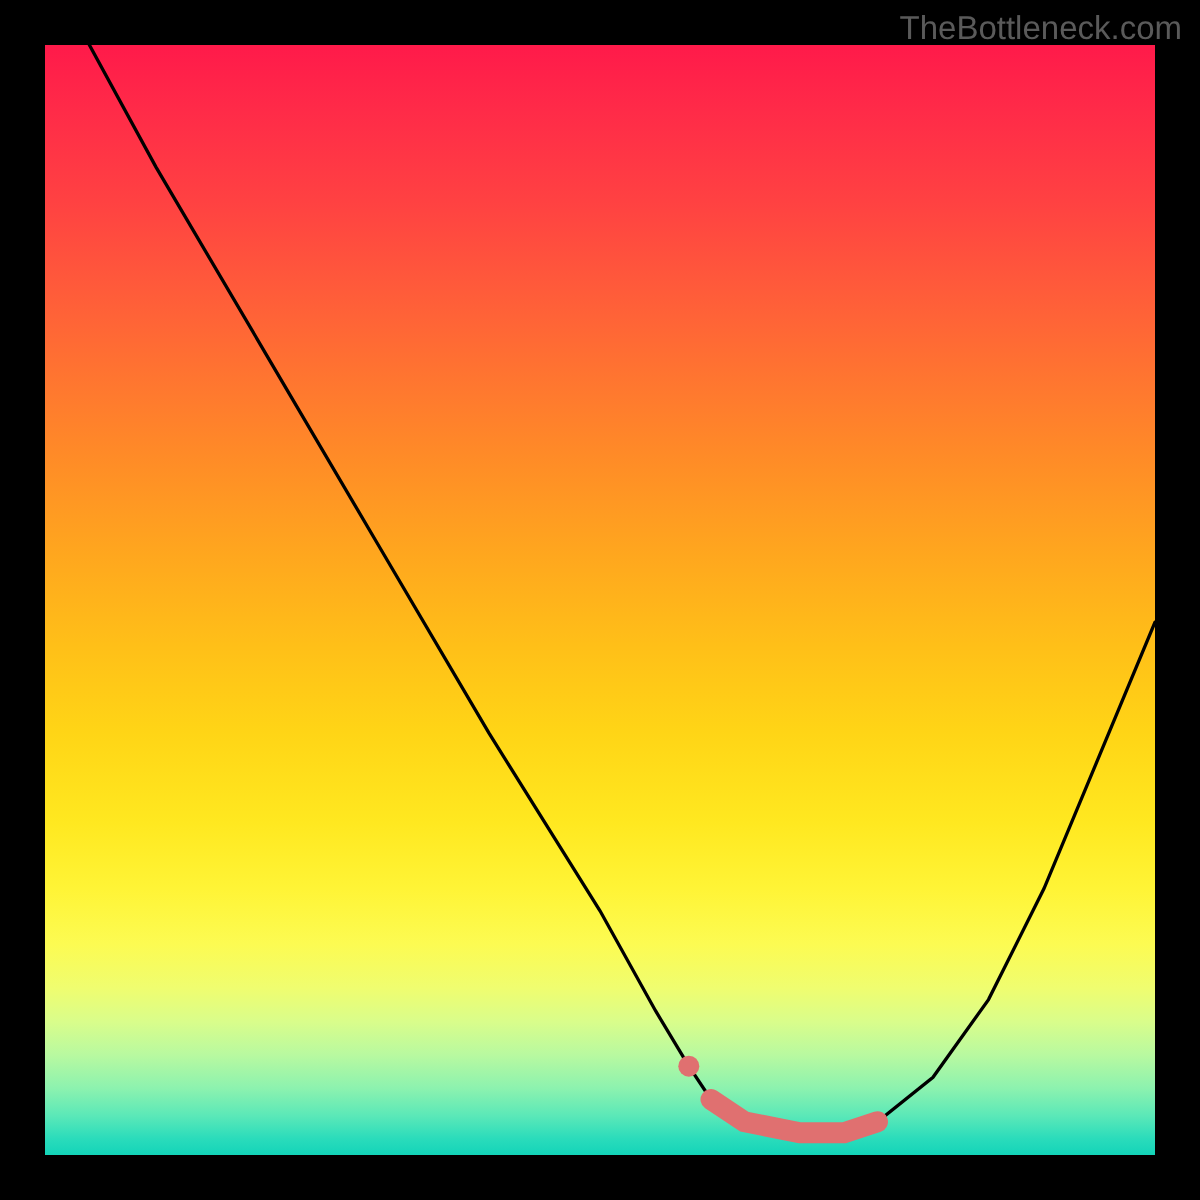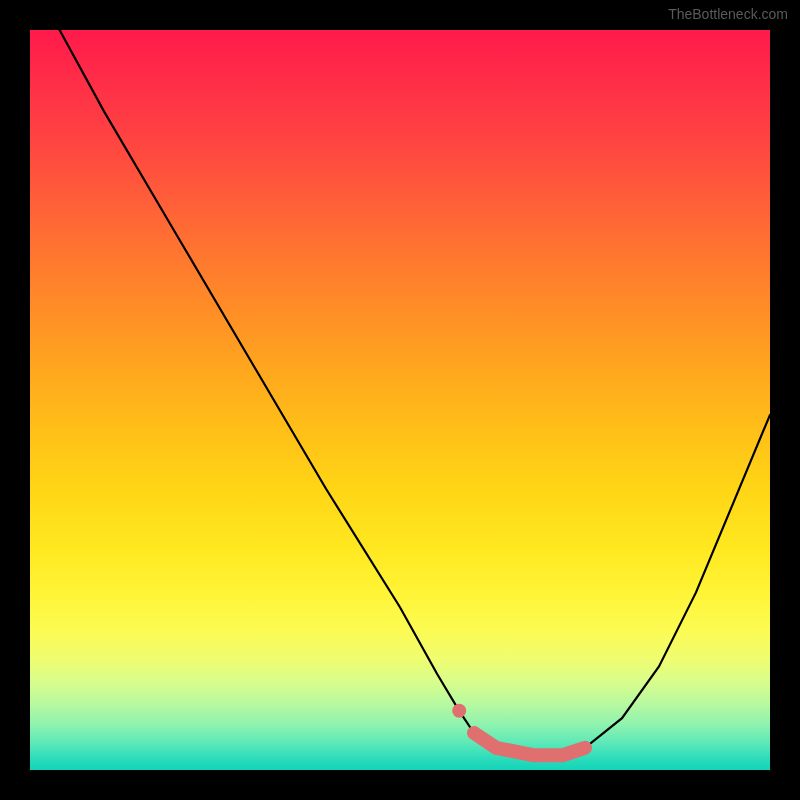--- a/index.html
+++ b/index.html
@@ -3,21 +3,21 @@
 <meta charset="utf-8">
 <style>
   * { margin: 0; padding: 0; box-sizing: border-box; }
   html, body { width: 800px; height: 800px; background: #000; overflow: hidden; }
   .container { position: relative; width: 800px; height: 800px; background: #000; }
   .watermark {
     position: absolute;
     top: 6px;
     right: 12px;
     font-family: Arial, Helvetica, sans-serif;
-    font-size: 14px;
+    font-size: 22px;
     font-weight: 500;
     color: #5a5a5a;
     z-index: 10;
   }
   .plot-area {
     position: absolute;
     left: 30px;
     top: 30px;
     width: 740px;
     height: 740px;

